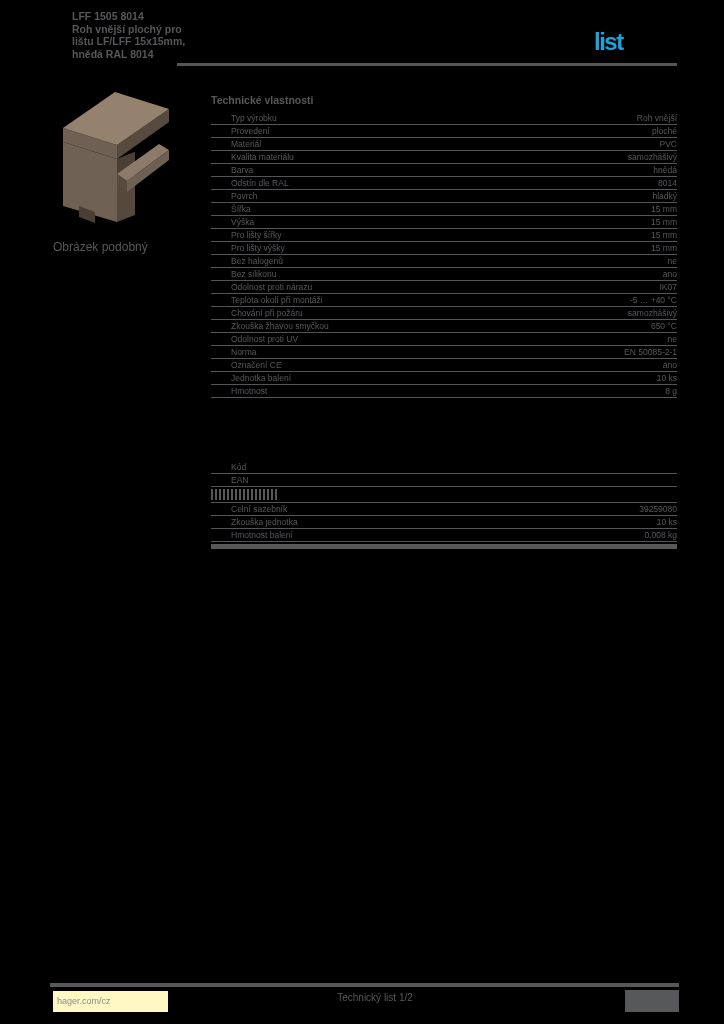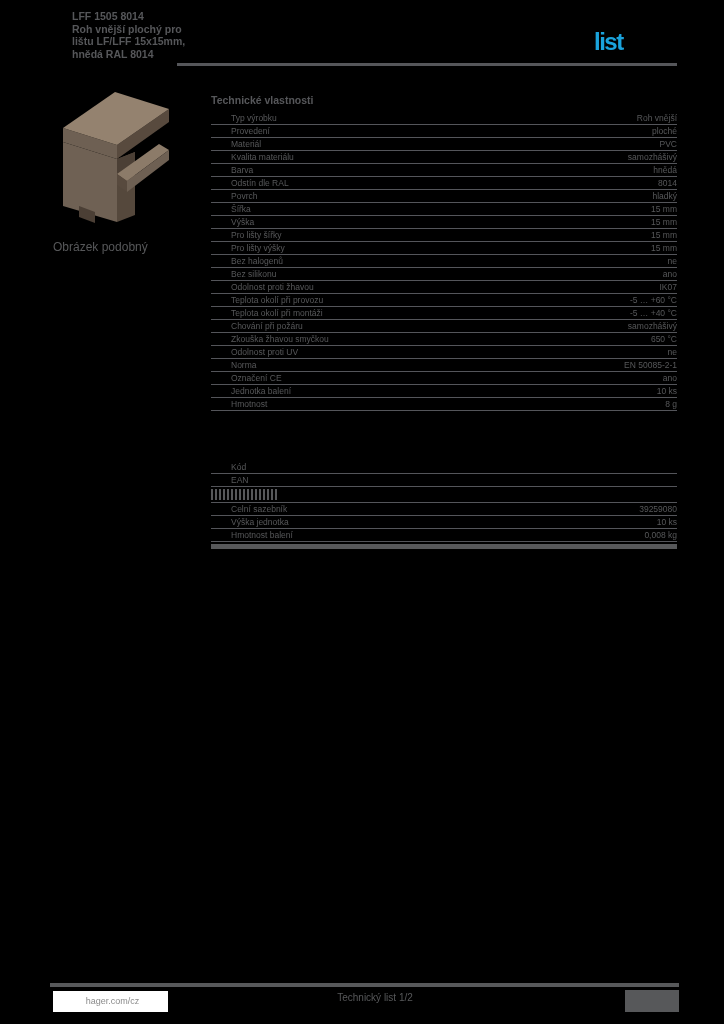--- a/index.html
+++ b/index.html
@@ -26,22 +26,22 @@
             color:#57585a;overflow:hidden;}
   .spec-row .lbl{white-space:nowrap;margin-left:20px;}
   .spec-row .val{white-space:nowrap;text-align:right;}
   .barcode-row{height:15px;border-bottom:1px solid #54555a;display:flex;align-items:center;}
   .barcode{width:66px;height:11px;
            background:repeating-linear-gradient(90deg,#57585a 0 2px,#000 2px 4px);}
   .end-bar{margin-top:2px;width:100%;height:5px;background:#57585a;}
 
   
   .footer-rule{position:absolute;left:50px;top:983px;width:629px;height:4px;background:#57585a;}
-  .footer-web{position:absolute;left:53px;top:991px;width:115px;height:21px;background:#ffffff;
-              color:#8b8b8b;font-size:9px;line-height:21px;padding-left:4px;box-sizing:border-box;text-align:center;}
+  .footer-web{position:absolute;left:53px;top:991px;width:115px;height:21px;background:#fef9c3;
+              color:#8b8b8b;font-size:9px;line-height:21px;padding-left:4px;box-sizing:border-box;}
   .footer-center{position:absolute;left:290px;top:992px;width:170px;text-align:center;
                  font-size:10px;color:#57585a;}
   .footer-box{position:absolute;left:625px;top:990px;width:54px;height:22px;background:#57585a;}
 </style>
 </head>
 <body>
 
 <div class="page">
 
   <div class="title-block">
@@ -117,26 +117,22 @@
       </div>
       <div class="spec-row">
         <span class="lbl">Bez halogenů</span>
         <span class="val">ne</span>
       </div>
       <div class="spec-row">
         <span class="lbl">Bez silikonu</span>
         <span class="val">ano</span>
       </div>
       <div class="spec-row">
-        <span class="lbl">Odolnost proti žhavou</span>
+        <span class="lbl">Odolnost proti nárazu</span>
         <span class="val">IK07</span>
-      </div>
-      <div class="spec-row">
-        <span class="lbl">Teplota okolí při provozu</span>
-        <span class="val">-5 … +60 °C</span>
       </div>
       <div class="spec-row">
         <span class="lbl">Teplota okolí při montáži</span>
         <span class="val">-5 … +40 °C</span>
       </div>
       <div class="spec-row">
         <span class="lbl">Chování při požáru</span>
         <span class="val">samozhášivý</span>
       </div>
       <div class="spec-row">
@@ -175,21 +171,21 @@
         <span class="val"></span>
       </div>
       <div class="barcode-row">
         <div class="barcode"></div>
       </div>
       <div class="spec-row">
         <span class="lbl">Celní sazebník</span>
         <span class="val">39259080</span>
       </div>
       <div class="spec-row">
-        <span class="lbl">Výška jednotka</span>
+        <span class="lbl">Zkouška jednotka</span>
         <span class="val">10 ks</span>
       </div>
       <div class="spec-row">
         <span class="lbl">Hmotnost balení</span>
         <span class="val">0,008 kg</span>
       </div>
       <div class="end-bar"></div>
     </div>
 
   <div class="footer-rule"></div>

